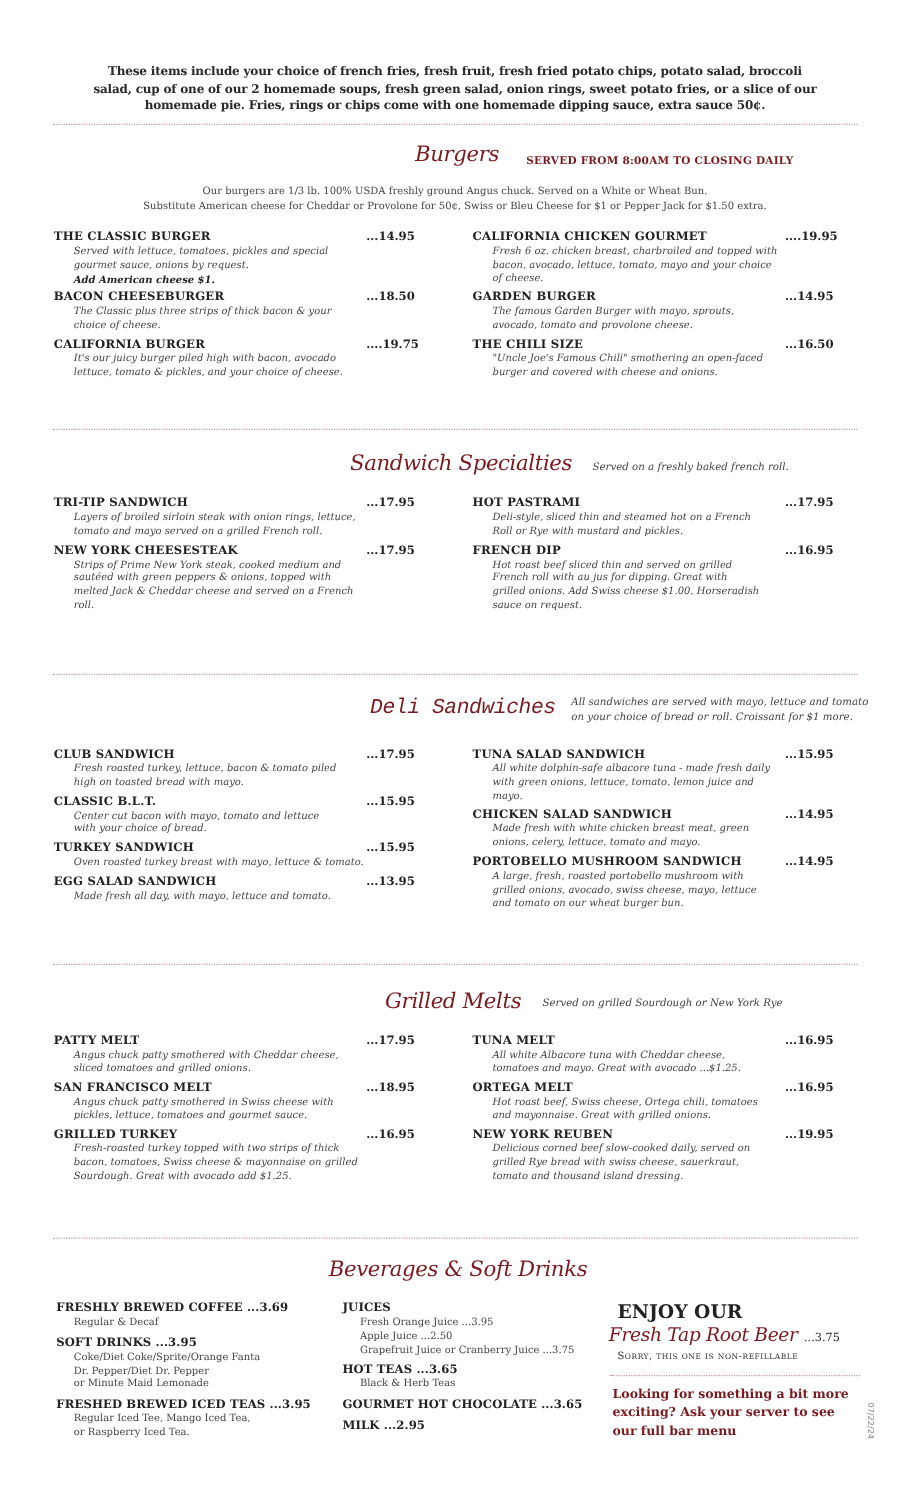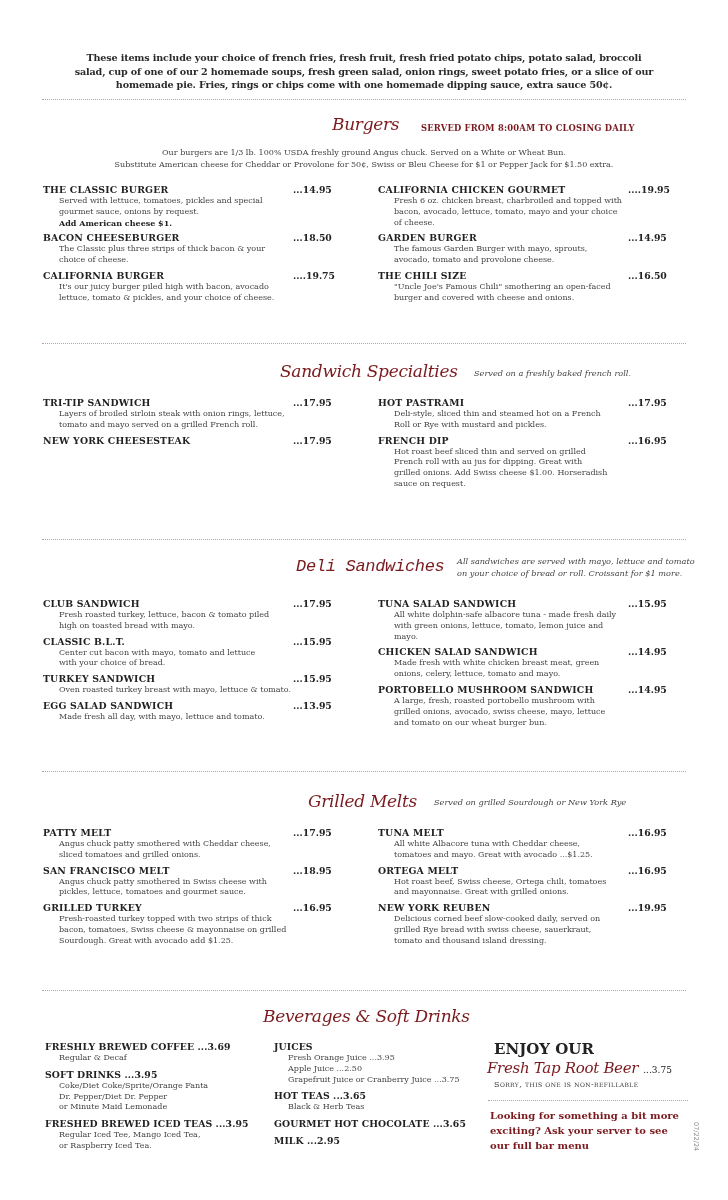--- a/index.html
+++ b/index.html
@@ -17,21 +17,21 @@
 
   .sec-title { position: absolute; font-size: 17px; }
   .sec-note { position: absolute; font-size: 8.2px; color: #444; line-height: 12px; font-style: italic; }
   .sec-served { position: absolute; font-size: 8.4px; color: #7a1a1e; font-weight: bold; letter-spacing: 0.2px; }
   .burger-sub { position: absolute; left: 90px; width: 548px; text-align: center; font-size: 8px; line-height: 12.5px; color: #444; }
 
   .col { position: absolute; }
   .item { position: relative; margin-bottom: 4px; }
   .item-name { font-size: 9.3px; font-weight: bold; color: #222; letter-spacing: 0.2px; line-height: 12px; }
   .item-price { position: absolute; top: 0; font-size: 9.3px; font-weight: bold; color: #222; line-height: 12px; }
-  .item-desc { font-size: 8px; color: #444; line-height: 10.8px; padding-left: 16px; }
+  .item-desc { font-size: 8px; color: #444; line-height: 10.8px; padding-left: 16px; font-style: italic; }
   .item-desc.bold { font-weight: bold; color: #222; }
 
   .bev { position: absolute; }
   .bev-name { font-size: 9.3px; font-weight: bold; color: #222; line-height: 12px; letter-spacing: 0.1px; }
   .bev-desc { font-size: 8px; color: #444; line-height: 10.8px; padding-left: 14px; }
   .bev-block { margin-bottom: 5px; }
 
   .enjoy { position: absolute; left: 494px; top: 1040px; font-size: 15px; font-weight: bold; color: #222; }
   .rootbeer { position: absolute; left: 487px; top: 1058px; }
   .rootbeer-name { font-size: 15px; }
@@ -97,20 +97,21 @@
 
 <div class="col" style="left:43px;top:397px;width:290px;">
   <div class="item">
     <div class="item-name">TRI-TIP SANDWICH</div>
     <div class="item-price" style="left:250px">...17.95</div>
     <div class="item-desc" style="width:250px">Layers of broiled sirloin steak with onion rings, lettuce, tomato and mayo served on a grilled French roll.</div>
   </div>
   <div class="item">
     <div class="item-name">NEW YORK CHEESESTEAK</div>
     <div class="item-price" style="left:250px">...17.95</div>
+    <div class="item-desc" style="width:240px">Strips of Prime New York steak, cooked medium and sautéed with green peppers &amp; onions, topped with melted Jack &amp; Cheddar cheese and served on a French roll.</div>
   </div>
 </div>
 
 <div class="col" style="left:378px;top:397px;width:310px;">
   <div class="item">
     <div class="item-name">HOT PASTRAMI</div>
     <div class="item-price" style="left:250px">...17.95</div>
     <div class="item-desc" style="width:230px">Deli-style, sliced thin and steamed hot on a French Roll or Rye with mustard and pickles.</div>
   </div>
   <div class="item">

